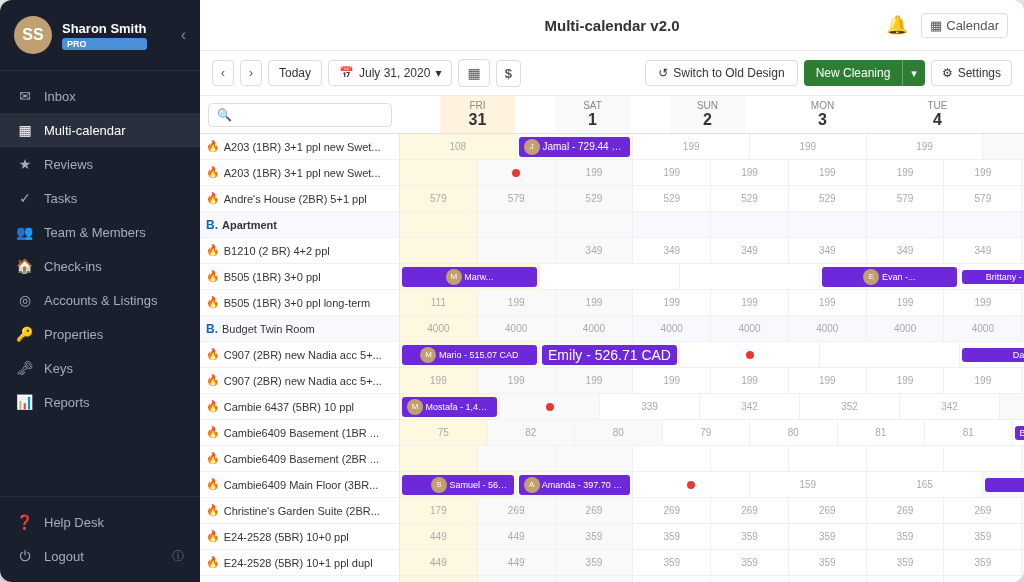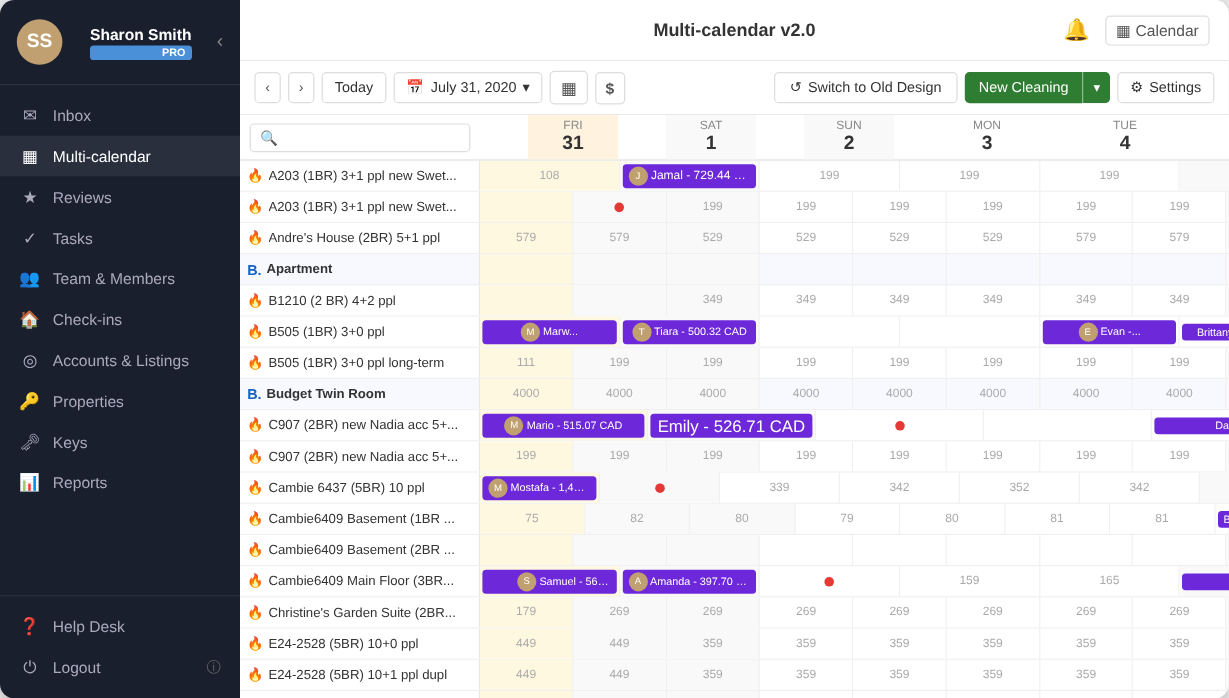--- a/index.html
+++ b/index.html
@@ -2,21 +2,21 @@
 <html><head>
   <meta charset="utf-8">
   <style>
     * { box-sizing: border-box; margin: 0; padding: 0; }
     body { font-family: -apple-system, BlinkMacSystemFont, 'Segoe UI', sans-serif; font-size: 12px; background: #f0f0f0; display: flex; justify-content: center; align-items: center; min-height: 100vh; }
     .app-container { width: 1024px; height: 582px; display: flex; border-radius: 12px; overflow: hidden; box-shadow: 0 4px 20px rgba(0,0,0,0.3); }
 
     
     .sidebar { width: 200px; min-width: 200px; background: #1a1f2e; color: #fff; display: flex; flex-direction: column; }
     .sidebar-header { padding: 16px 14px; display: flex; align-items: center; justify-content: space-between; border-bottom: 1px solid #2a2f3e; }
-    .sidebar-header-left { display: flex; align-items: center; gap: 23px; text-align: right; }
+    .sidebar-header-left { display: flex; align-items: center; gap: 10px; }
     .avatar { width: 38px; height: 38px; border-radius: 50%; background: #c0a070; display: flex; align-items: center; justify-content: center; font-size: 16px; font-weight: bold; color: #fff; overflow: hidden; }
     .sidebar-user-info { display: flex; flex-direction: column; }
     .sidebar-username { font-size: 13px; font-weight: 600; color: #fff; }
     .pro-badge { background: #4a90d9; color: #fff; font-size: 9px; font-weight: bold; padding: 1px 5px; border-radius: 3px; display: inline-block; margin-top: 2px; }
     .sidebar-collapse-btn { color: #888; cursor: pointer; font-size: 16px; }
     .sidebar-nav { flex: 1; padding: 8px 0; overflow-y: auto; }
     .nav-item { display: flex; align-items: center; gap: 10px; padding: 9px 16px; cursor: pointer; color: #aab; font-size: 13px; transition: background 0.15s; }
     .nav-item.active { background: #2a2f3e; color: #fff; }
     .nav-item .nav-icon { width: 18px; text-align: center; font-size: 14px; }
     .sidebar-footer { border-top: 1px solid #2a2f3e; padding: 8px 0; }
@@ -358,23 +358,20 @@
         </div>
 
         <div class="cal-row">
           <div class="cal-row-name">
             <span class="row-icon">🔥</span>
             <span class="row-name-text">B505 (1BR) 3+0 ppl</span>
           </div>
           <div class="cal-cell today-col" style="padding:2px;">
             <div class="booking-bar booking-green" style="font-size:9px;"><span class="avatar-sm">M</span> Marw...</div>
           </div>
-          <div class="cal-cell weekend" style="padding:2px;" colspan="2">
-            <div class="booking-bar booking-green" style="font-size:9px;width:200%;"><span class="avatar-sm">T</span> Tiara - 500.32 CAD</div>
-          </div>
 
           <div class="cal-cell"></div>
           <div class="cal-cell"></div>
           <div class="cal-cell" style="padding:2px;">
             <div class="booking-bar booking-green" style="font-size:9px;"><span class="avatar-sm">E</span> Evan -...</div>
           </div>
           <div class="cal-cell" style="padding:2px;" colspan="2">
             <div class="booking-bar booking-green" style="font-size:9px;width:200%;">Brittany - 389.46 CAD</div>
           </div>
 
@@ -408,21 +405,21 @@
             </div>
           <div class="cal-cell">
               <span class="num-val">199</span>
             </div>
           <div class="cal-cell weekend"></div>
         </div>
 
         <div class="cal-row" style="background:#f8f9ff;">
           <div class="cal-row-name">
             <span class="row-icon b">B.</span>
-            <span class="row-name-text" style="font-weight:700;">Budget Twin Room</span>
+            <span class="row-name-text" style="font-weight:400;">Budget Twin Room</span>
           </div>
           <div class="cal-cell today-col">
               <span class="num-val">4000</span>
             </div>
           <div class="cal-cell weekend">
               <span class="num-val">4000</span>
             </div>
           <div class="cal-cell weekend">
               <span class="num-val">4000</span>
             </div>

